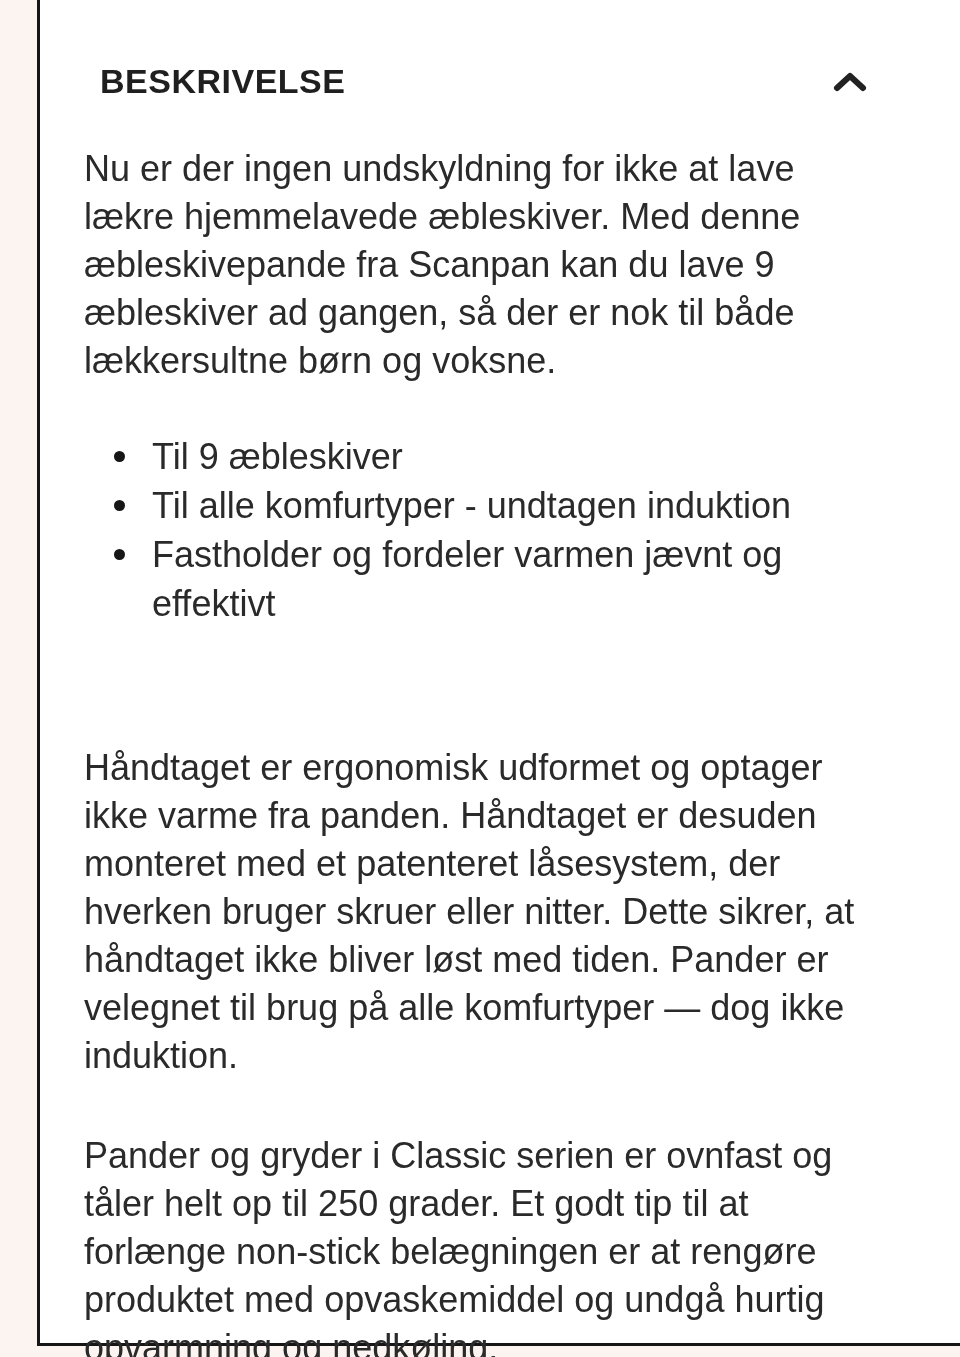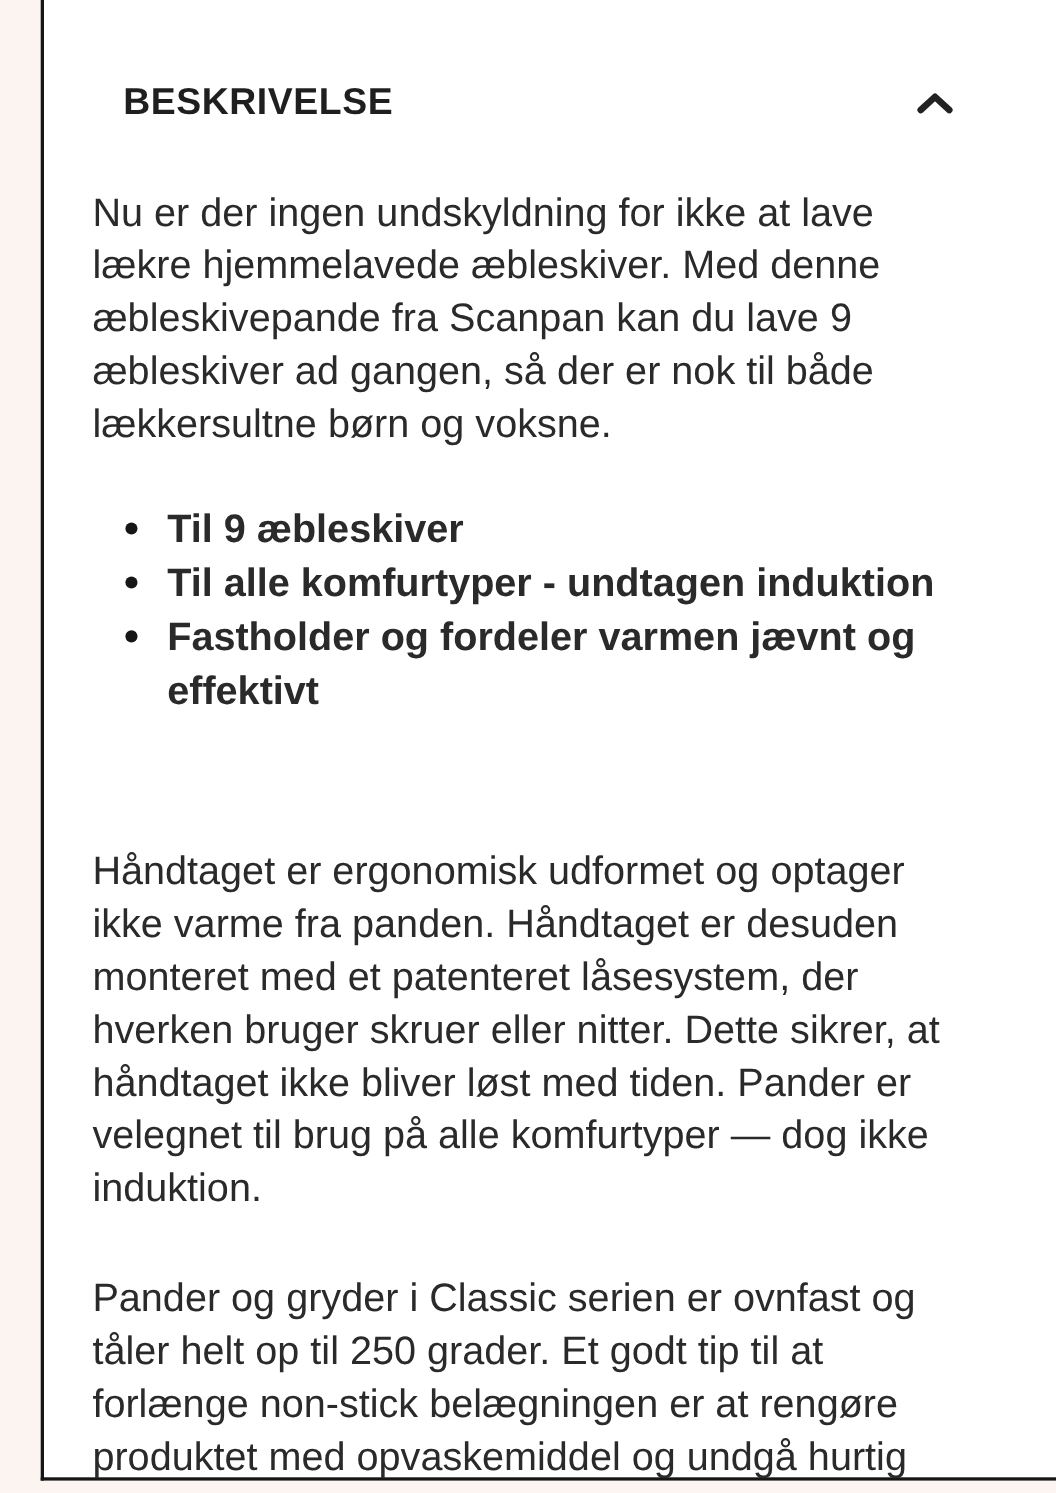--- a/index.html
+++ b/index.html
@@ -32,21 +32,21 @@
     align-items: center;
     justify-content: space-between;
     padding: 0 6px 0 12px;
     cursor: pointer;
   }
   .section-title {
     font-size: 34px;
     font-weight: 700;
     letter-spacing: 0.5px;
     color: #1f1f1f;
-    margin: 16px;
+    margin: 4px;
   }
   .chevron {
     width: 44px;
     height: 30px;
     display: flex;
     align-items: center;
     justify-content: center;
     flex: 0 0 auto;
   }
   .body-text {
@@ -54,21 +54,20 @@
     line-height: 48px;
     color: #2a2a2a;
   }
   .intro {
     margin: 40px 0 0 0;
   }
   .bullet-list {
     list-style: none;
     margin: 47px 0 0 0;
     padding: 0 0 0 30px;
-    font-weight: bold;
   }
   .bullet-list li {
     position: relative;
     padding-left: 38px;
     line-height: 49px;
   }
   .bullet-dot {
     position: absolute;
     left: 0;
     top: 19px;

